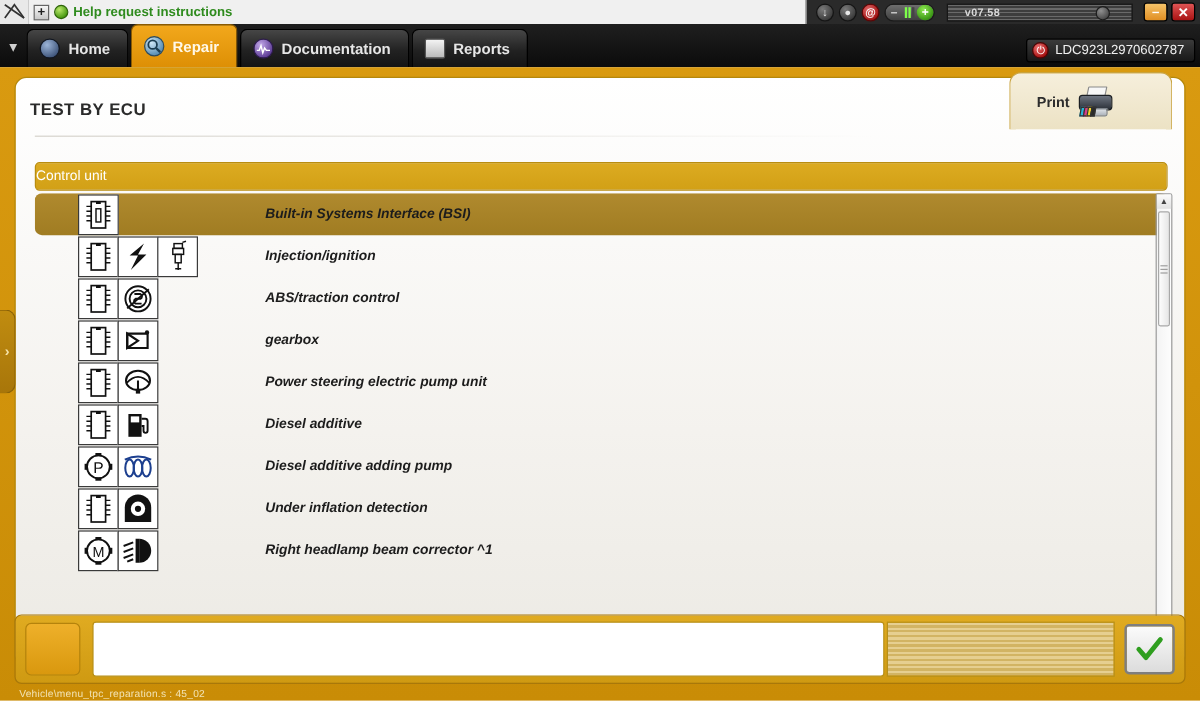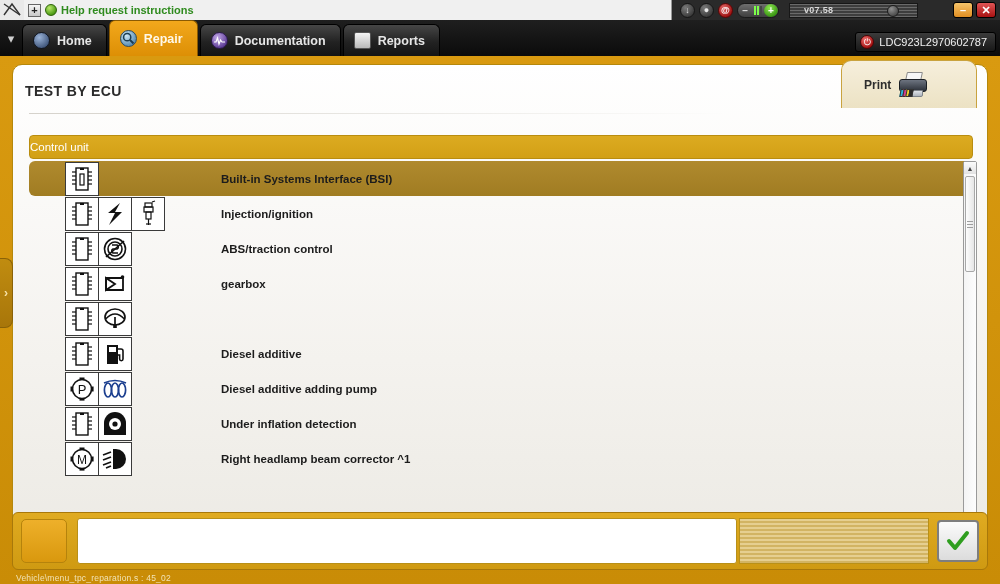--- a/index.html
+++ b/index.html
@@ -63,21 +63,21 @@
   }
   .vol-btn.green {
     background: radial-gradient(circle at 40% 30%, #8de84f, #2e8a0c 80%);
     color: #fff; border-radius: 50%;
   }
   .vol-bars { display: flex; gap: 1px; padding: 0 2px; }
   .vol-bars i { display: block; width: 2px; height: 9px; background: #7dff4a; }
   .vol-bars i.off { background: #454545; }
 
   .verbar {
-    margin-left: 6px; width: 129px; height: 15px; position: relative;
+    margin-left: 6px; width: 155px; height: 15px; position: relative;
     background: repeating-linear-gradient(#6a6a6a 0 1px, #3d3d3d 1px 3px);
     border: 1px solid #171717; display: flex; align-items: center; text-align: center;
   }
   .ver-text {
     font-size: 9px; font-weight: bold; color: #d9d9d9; padding-left: 14px;
     letter-spacing: .3px;
   }
   .ver-knob {
     position: absolute; right: 18px; top: 1px; width: 12px; height: 12px;
     border-radius: 50%;
@@ -246,20 +246,21 @@
   .ibox {
     width: 34px; height: 34px; background: #ffffff;
     border: 1px solid #3a3a3a; position: relative;
     display: flex; align-items: center; justify-content: center;
     margin-right: -1px; overflow: hidden;
   }
   .ibox svg { display: block; }
   .row-label {
     font-size: 11.5px; font-weight: bold; color: #1c1c1c;
     padding-left: 16px;
+    font-style: italic;
   }
 
   .vscroll {
     position: absolute; right: 10px; top: 96px; width: 14px; height: 372px;
     background: linear-gradient(to right, #f4f4f4, #fdfdfd);
     border: 1px solid #9a9a9a; border-radius: 2px;
   }
   .vs-arrow {
     position: absolute; left: 0; width: 12px; height: 12px;
     display: flex; align-items: center; justify-content: center;
@@ -565,20 +566,21 @@
             </span>
             <span class="ibox">
               <svg width="28" height="28" viewBox="0 0 28 28">
                 <ellipse cx="14" cy="12" rx="10" ry="8" fill="none" stroke="#111" stroke-width="1.7"></ellipse>
                 <path d="M4.6 14 Q14 4 23.4 14" fill="none" stroke="#111" stroke-width="1.5"></path>
                 <line x1="14" y1="12" x2="14" y2="20" stroke="#111" stroke-width="1.7"></line>
                 <rect x="12.2" y="19" width="3.6" height="4" fill="#111"></rect>
               </svg>
             </span>
           </span>
+          <span class="row-label">Power steering electric pump unit</span>
         </div>
 
         <div class="row">
           <span class="icons">
             <span class="ibox">
               <svg width="26" height="28" viewBox="0 0 26 28">
                 <rect x="7" y="3" width="12" height="22" fill="none" stroke="#111" stroke-width="1.4"></rect>
                 <path d="M11 3 h4 v2 h-4z" fill="#111"></path>
                 <g stroke="#111" stroke-width="1.2">
                   <line x1="3" y1="7" x2="7" y2="7"></line>

